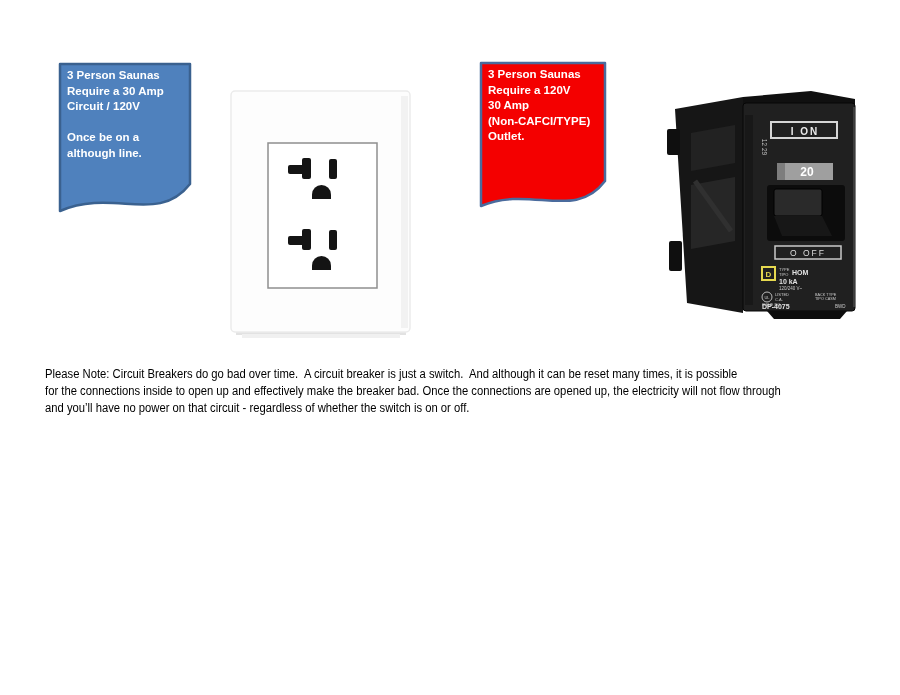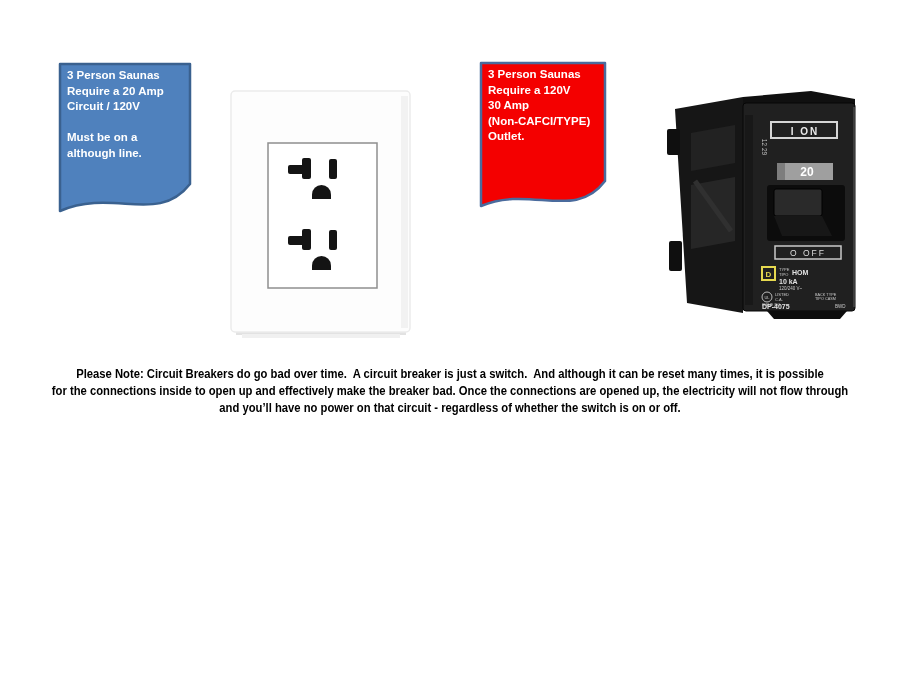--- a/index.html
+++ b/index.html
@@ -9,44 +9,44 @@
   }
   .callout { position:absolute; }
   .callout svg.shape { position:absolute; left:0; top:0; }
   .callout .text {
     position:relative; padding:6px 9px 0 9px; color:#ffffff;
     font-weight:bold; font-size:11.5px; line-height:15.5px;
   }
   .callout-line { min-height:15.5px; white-space:nowrap; }
   .photo { position:absolute; }
   .note {
-    position:absolute; left:0; right:0; top:366px; text-align:center;
-    color:#000000; font-weight:bold;
+    position:absolute; left:0; right:0; top:366px; 
+    color:#000000; font-weight:normal;
   }
   .note-line {
     font-size:12.5px; line-height:17px; white-space:pre;
     transform:scaleX(0.9); transform-origin:50% 50%;
   }
   .bt { font-family:"Liberation Sans", sans-serif; }
 </style>
 </head>
 <body>
 
 <div class="page">
 
   <div class="callout" style="left:58px; top:62px; width:134px; height:158px;">
     <svg class="shape" width="134" height="158" viewBox="0 0 134 158">
       <path d="M2,2 H132 V122 C100,163 56,126 2,149 Z" stroke-width="2.5" stroke-linejoin="round" stroke="#3a618f" fill="#4f81bd"></path>
     </svg>
     <div class="text">
       <div class="callout-line">3 Person Saunas</div>
-      <div class="callout-line">Require a 20 Amp</div>
+      <div class="callout-line">Require a 30 Amp</div>
       <div class="callout-line">Circuit / 120V</div>
       <div class="callout-line"></div>
-      <div class="callout-line">Must be on a</div>
+      <div class="callout-line">Once be on a</div>
       <div class="callout-line">although line.</div>
     </div>
   </div>
 
   <svg class="photo" style="left:228px; top:88px;" width="185" height="252" viewBox="0 0 185 252">
 
     <rect x="8" y="242" width="170" height="5" fill="#e2e2e2"></rect>
     <rect x="14" y="246" width="158" height="4" fill="#f0f0f0"></rect>
     <rect x="3" y="3" width="179" height="241" rx="4" fill="#fdfdfd" stroke="#ebebeb" stroke-width="1.5"></rect>
     <rect x="173" y="8" width="7" height="232" fill="#f2f2f2"></rect>

